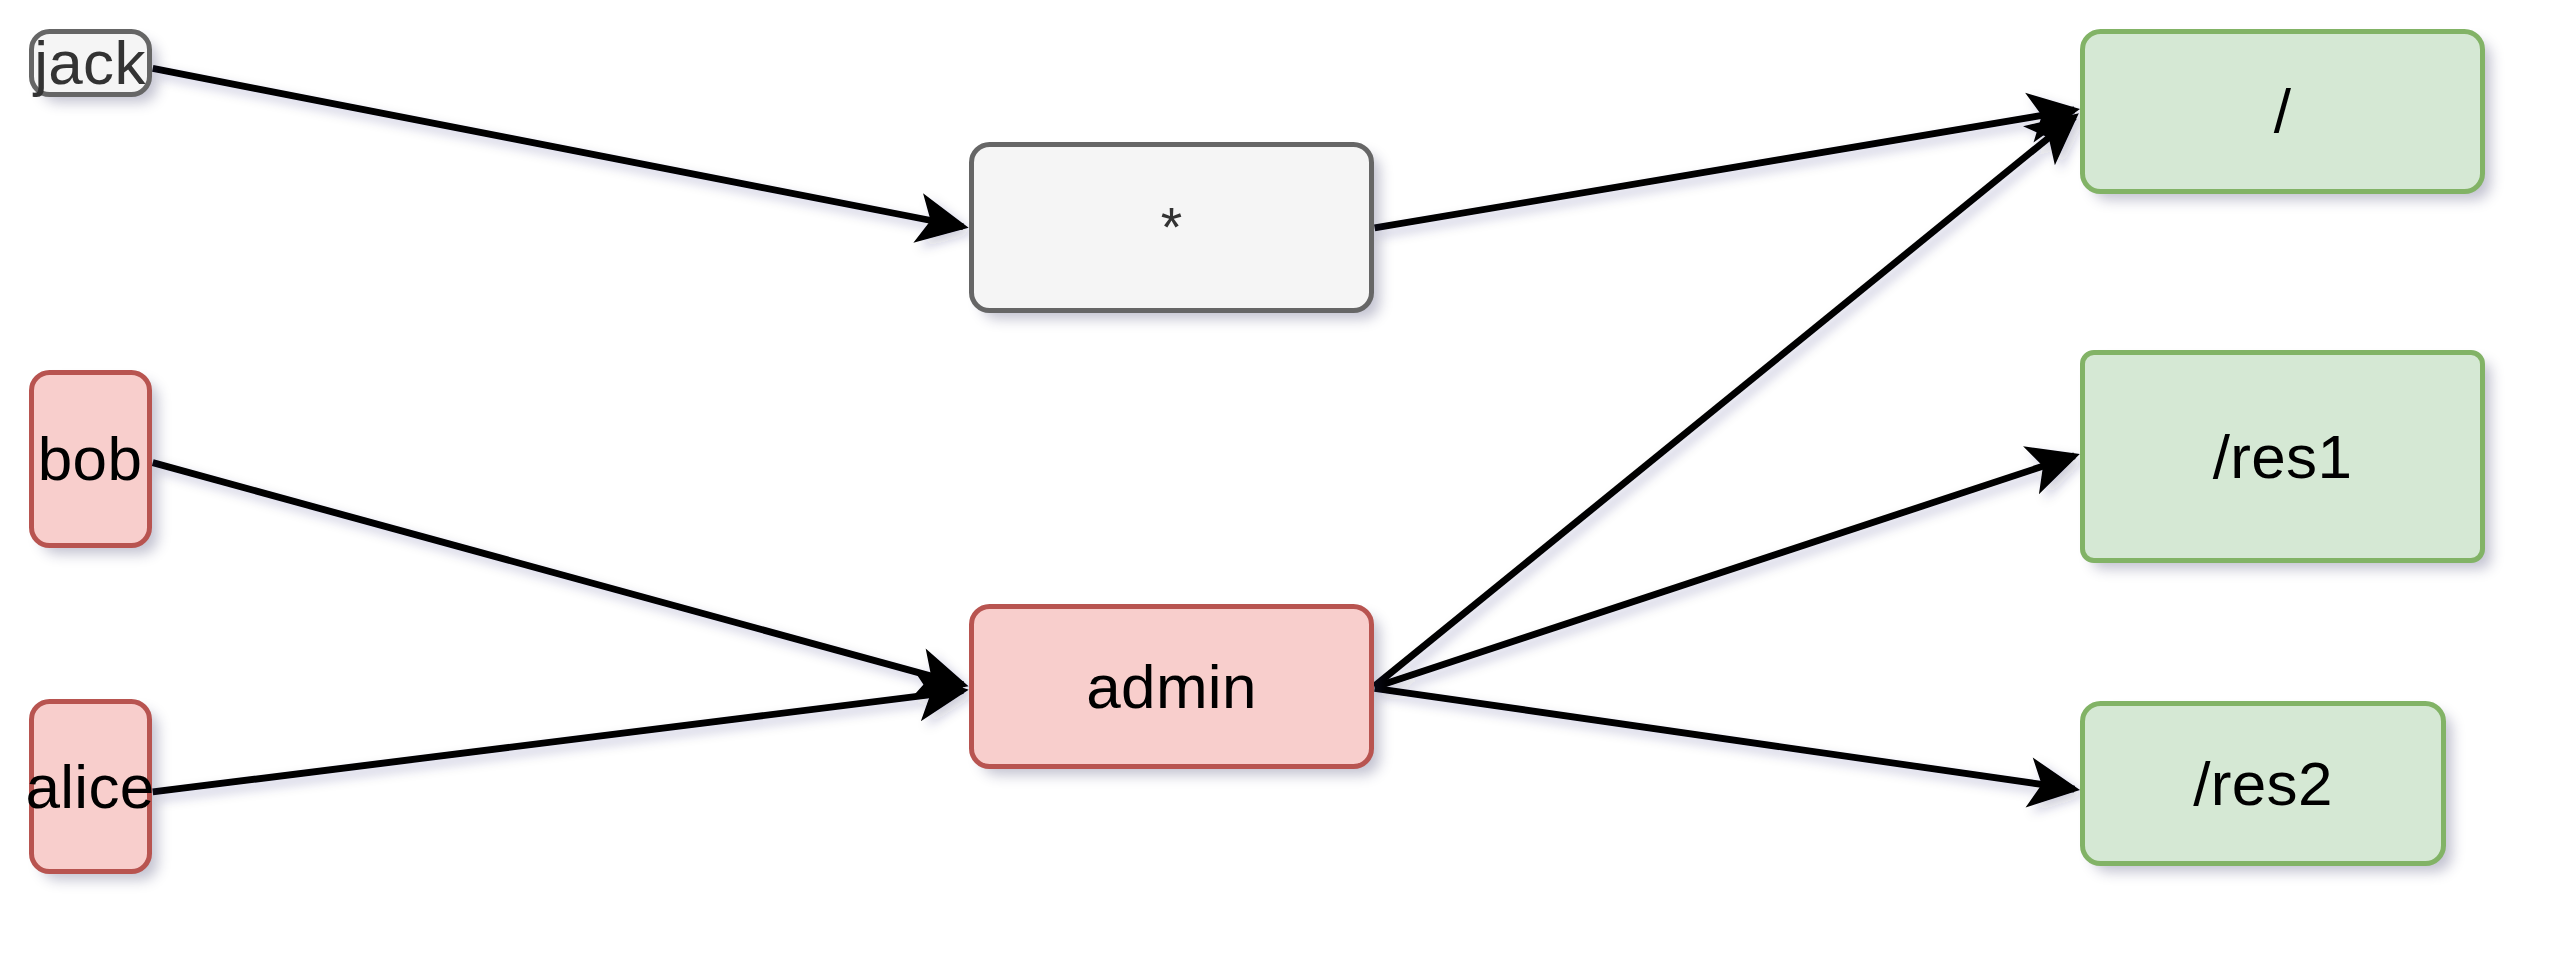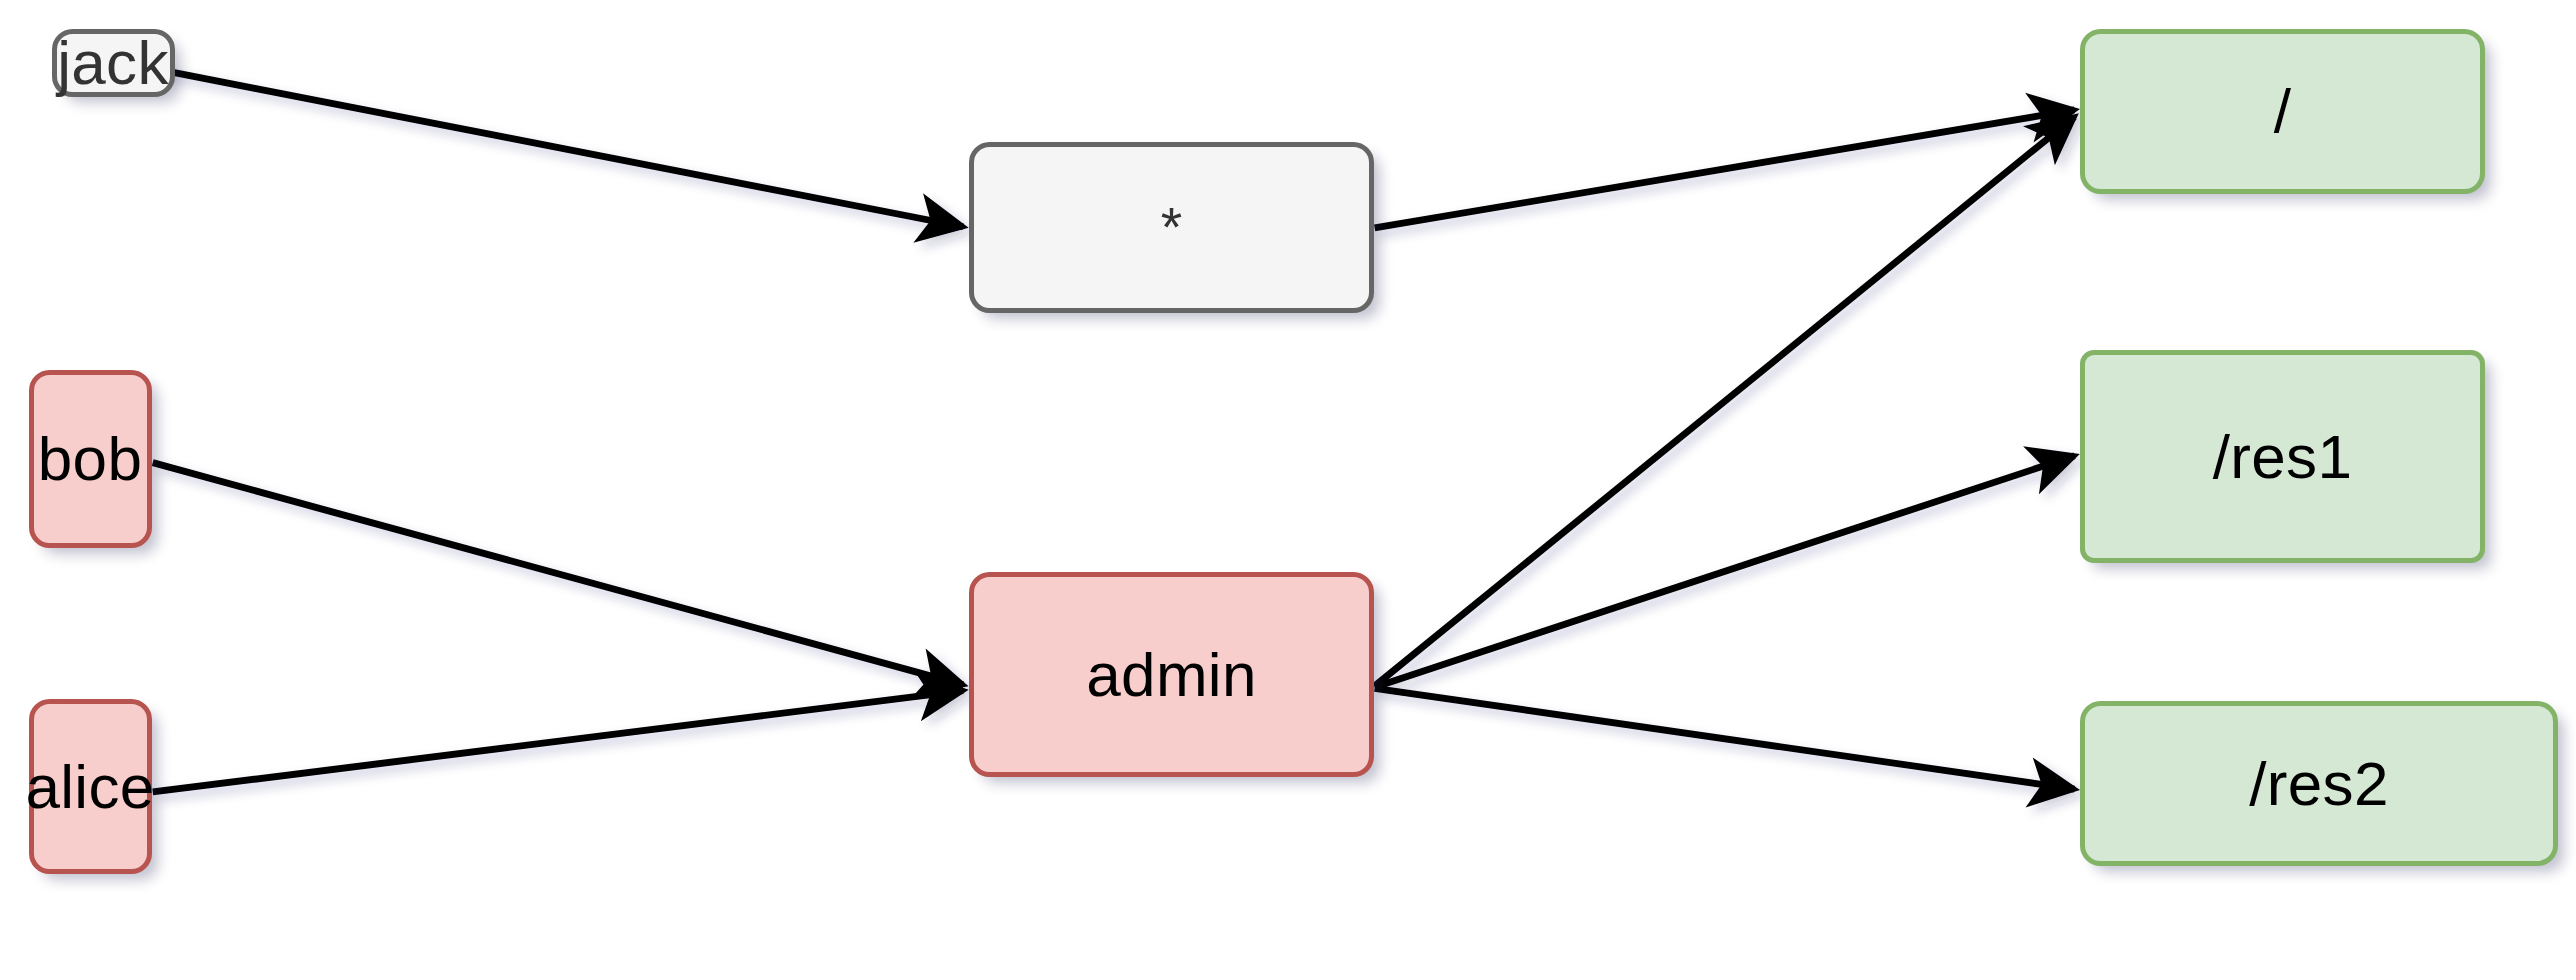--- a/index.html
+++ b/index.html
@@ -93,40 +93,40 @@
         <line x1="2412" y1="400" x2="3640" y2="193" marker-end="url(#arrow)"></line>
         <line x1="268" y1="812" x2="1690" y2="1202" marker-end="url(#arrow)"></line>
         <line x1="268" y1="1390" x2="1690" y2="1212" marker-end="url(#arrow)"></line>
         <line x1="2412" y1="1204" x2="3640" y2="205" marker-end="url(#arrow)"></line>
         <line x1="2412" y1="1206" x2="3640" y2="800" marker-end="url(#arrow)"></line>
         <line x1="2412" y1="1208" x2="3640" y2="1385" marker-end="url(#arrow)"></line>
       </g>
   </svg>
 
   <div id="nodes">
-      <div class="node type-user" style="left: 28.5px; top: 28.5px; width: 123px; height: 68px; margin-left: 23px;">
+      <div class="node type-user" style="left: 28.5px; top: 28.5px; width: 123px; height: 68px;">
         <span class="label">jack</span>
       </div>
       <div class="node type-wildcard" style="left: 969px; top: 142px; width: 405px; height: 171px;">
         <span class="label">*</span>
       </div>
       <div class="node type-role" style="left: 28.5px; top: 370px; width: 123px; height: 178px;">
         <span class="label">bob</span>
       </div>
       <div class="node type-role" style="left: 28.5px; top: 699px; width: 123px; height: 175px; text-align: right;">
         <span class="label">alice</span>
       </div>
-      <div class="node type-role" style="left: 969px; top: 572px; width: 405px; height: 205px;">
+      <div class="node type-role" style="left: 969px; top: 604px; width: 405px; height: 165px;">
         <span class="label">admin</span>
       </div>
       <div class="node type-resource" style="left: 2080px; top: 28.5px; width: 405px; height: 165px;">
         <span class="label">/</span>
       </div>
       <div class="node type-resource" style="left: 2080px; top: 350px; width: 405px; height: 213px; border-radius: 14px;">
         <span class="label">/res1</span>
       </div>
-      <div class="node type-resource" style="left: 2080px; top: 701px; width: 478px; height: 165px;">
+      <div class="node type-resource" style="left: 2080px; top: 701px; width: 366px; height: 165px;">
         <span class="label">/res2</span>
       </div>
     </div>
 
 </div>
 
 
 </body></html>

